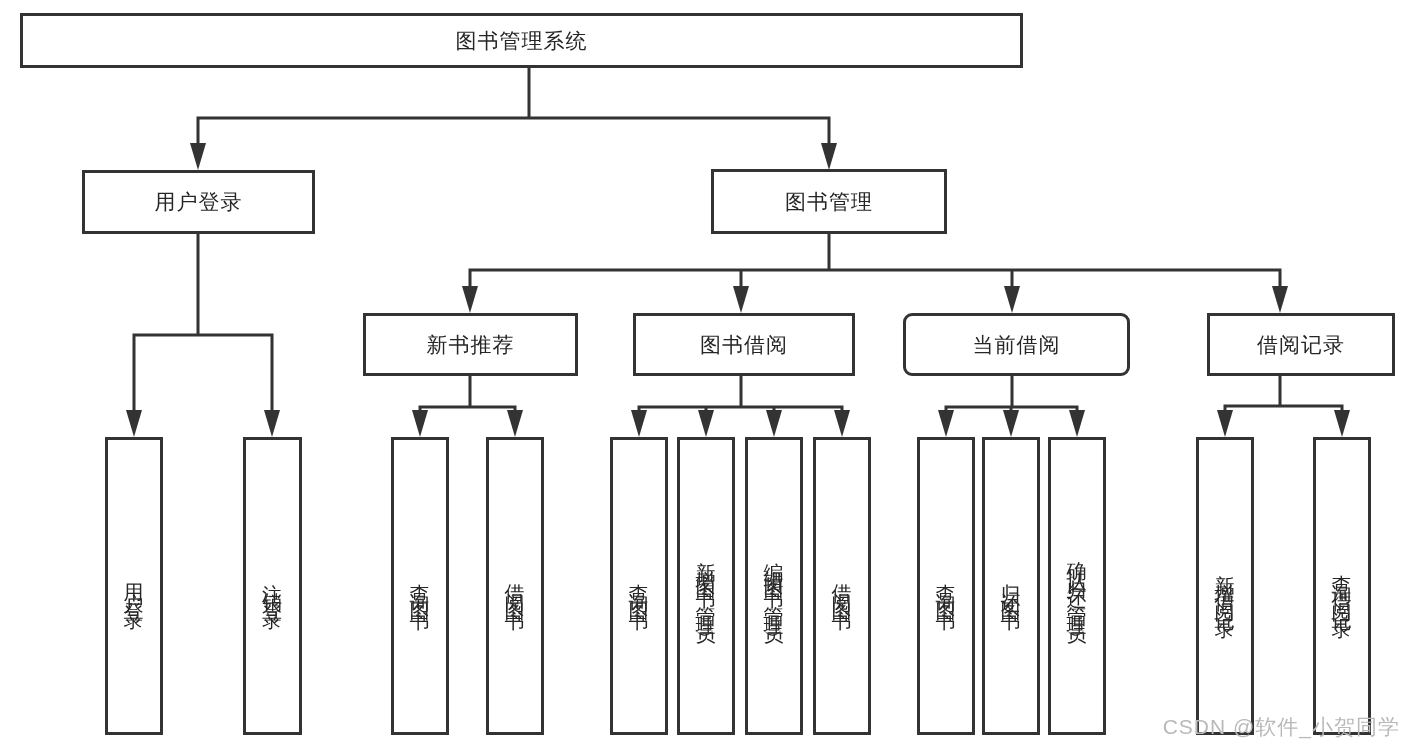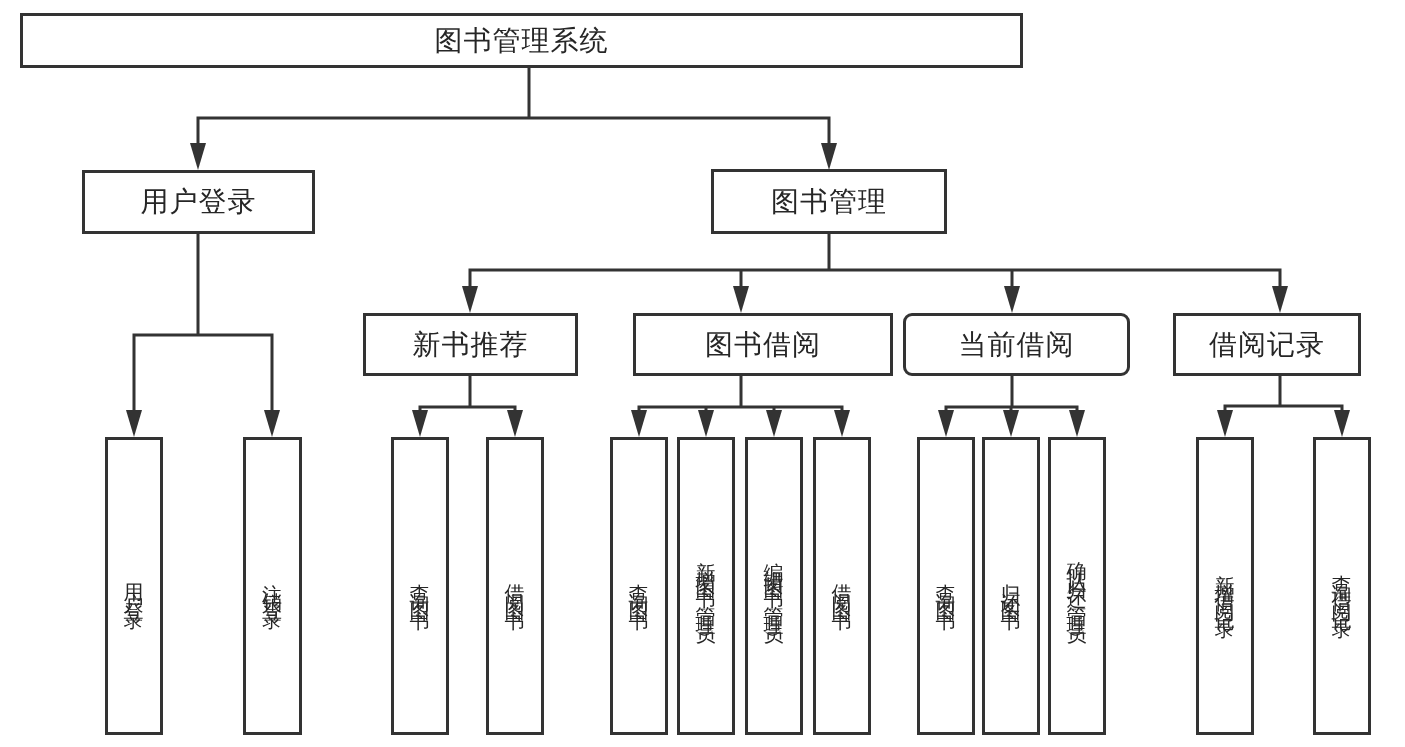--- a/index.html
+++ b/index.html
@@ -20,21 +20,21 @@
   .node {
     position: absolute;
     box-sizing: border-box;
     border: 3px solid #333333;
     background: #ffffff;
     display: flex;
     align-items: center;
     justify-content: center;
     color: #262626;
   }
-  .hnode { font-size: 28px; letter-spacing: 1px; }
+  .hnode { font-size: 21px; letter-spacing: 1px; }
   .vnode { font-size: 20px; }
   .vnode .vtext {
     writing-mode: vertical-rl;
     letter-spacing: 9px;
     line-height: 1;
     white-space: nowrap;
   }
   .watermark {
     position: absolute;
     top: 713px;
@@ -90,27 +90,27 @@
   <div class="node hnode" style="left:82px; top:170px; width:233px; height:64px;">
     <span>用户登录</span>
   </div>
   <div class="node hnode" style="left:363px; top:313px; width:215px; height:63px;">
     <span>新书推荐</span>
   </div>
 
   <div class="node hnode" style="left:711px; top:169px; width:236px; height:65px;">
     <span>图书管理</span>
   </div>
-  <div class="node hnode" style="left:633px; top:313px; width:260px; height:63px;">
+  <div class="node hnode" style="left:633px; top:313px; width:222px; height:63px;">
     <span>图书借阅</span>
   </div>
   <div class="node hnode" style="left:903px; top:313px; width:227px; height:63px;border-radius:9px;">
     <span>当前借阅</span>
   </div>
-  <div class="node hnode" style="left:1173px; top:313px; width:188px; height:63px;">
+  <div class="node hnode" style="left:1207px; top:313px; width:188px; height:63px;">
     <span>借阅记录</span>
   </div>
 
   <div class="node vnode" style="left:105px; top:437px; width:58px; height:298px;">
     <span class="vtext">用户登录</span>
   </div>
   <div class="node vnode" style="left:243px; top:437px; width:59px; height:298px;">
     <span class="vtext">注销登录</span>
   </div>
 
@@ -144,14 +144,15 @@
     <span class="vtext">确认归还（管理员）</span>
   </div>
 
   <div class="node vnode" style="left:1196px; top:437px; width:58px; height:298px;">
     <span class="vtext">新增借阅记录</span>
   </div>
   <div class="node vnode" style="left:1313px; top:437px; width:58px; height:298px;">
     <span class="vtext">查询借阅记录</span>
   </div>
 
+  <div class="watermark">CSDN @软件_小贺同学</div>
 
 </div>
 
 </body></html>

